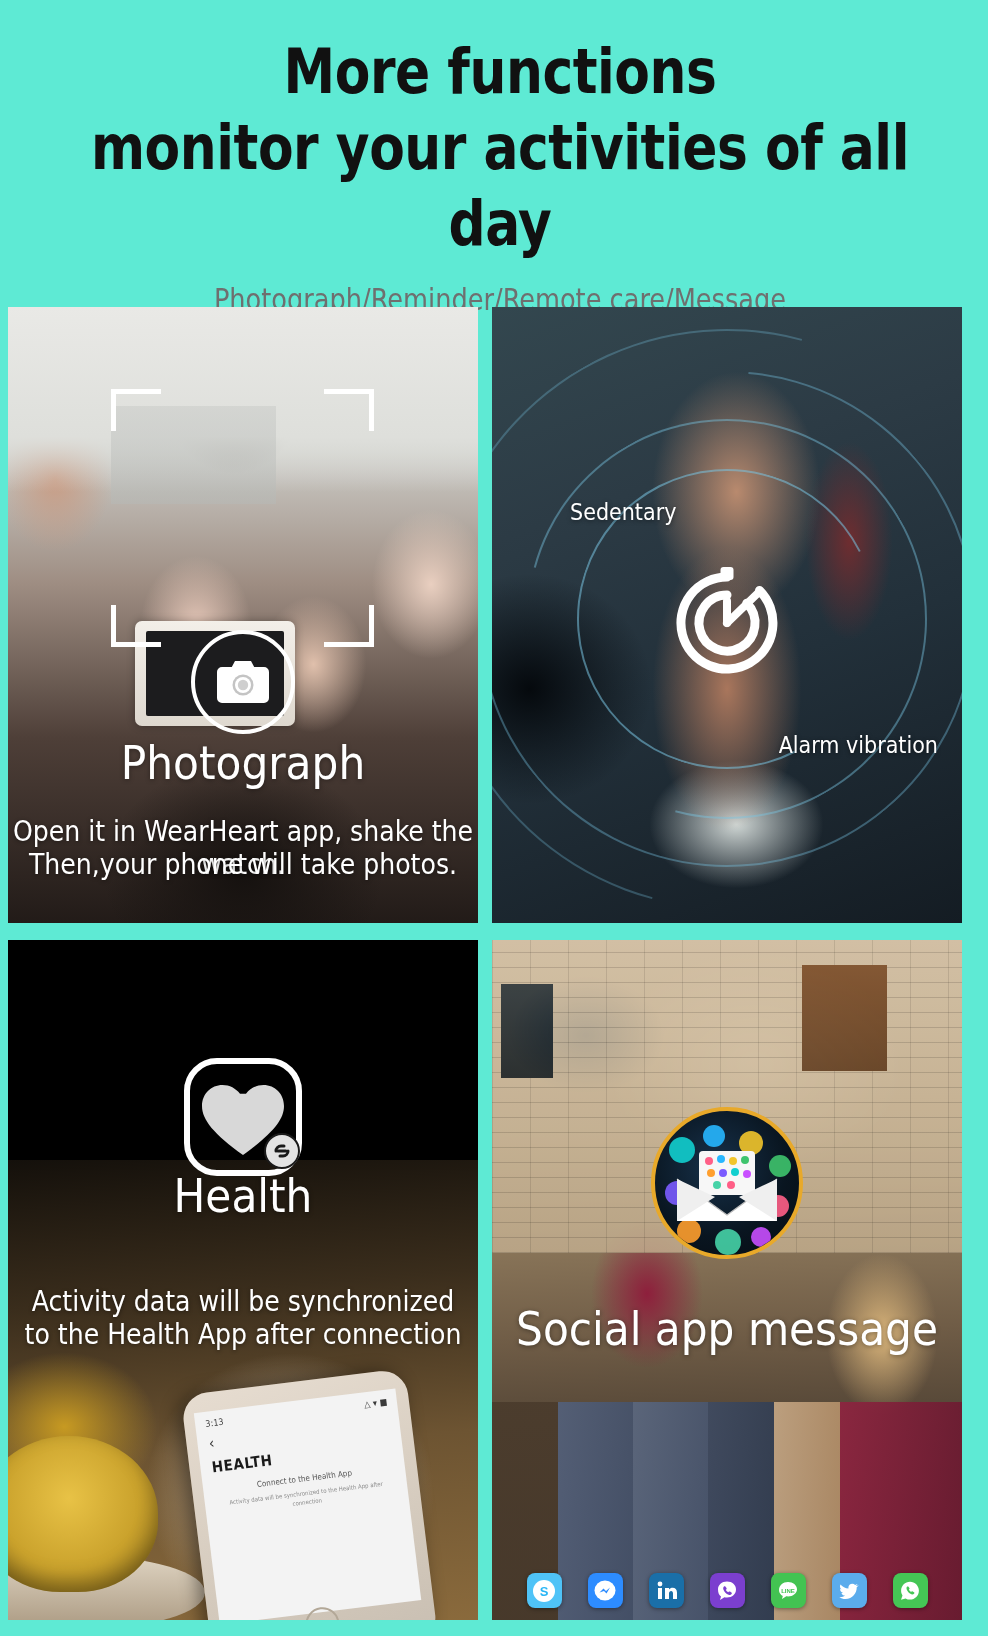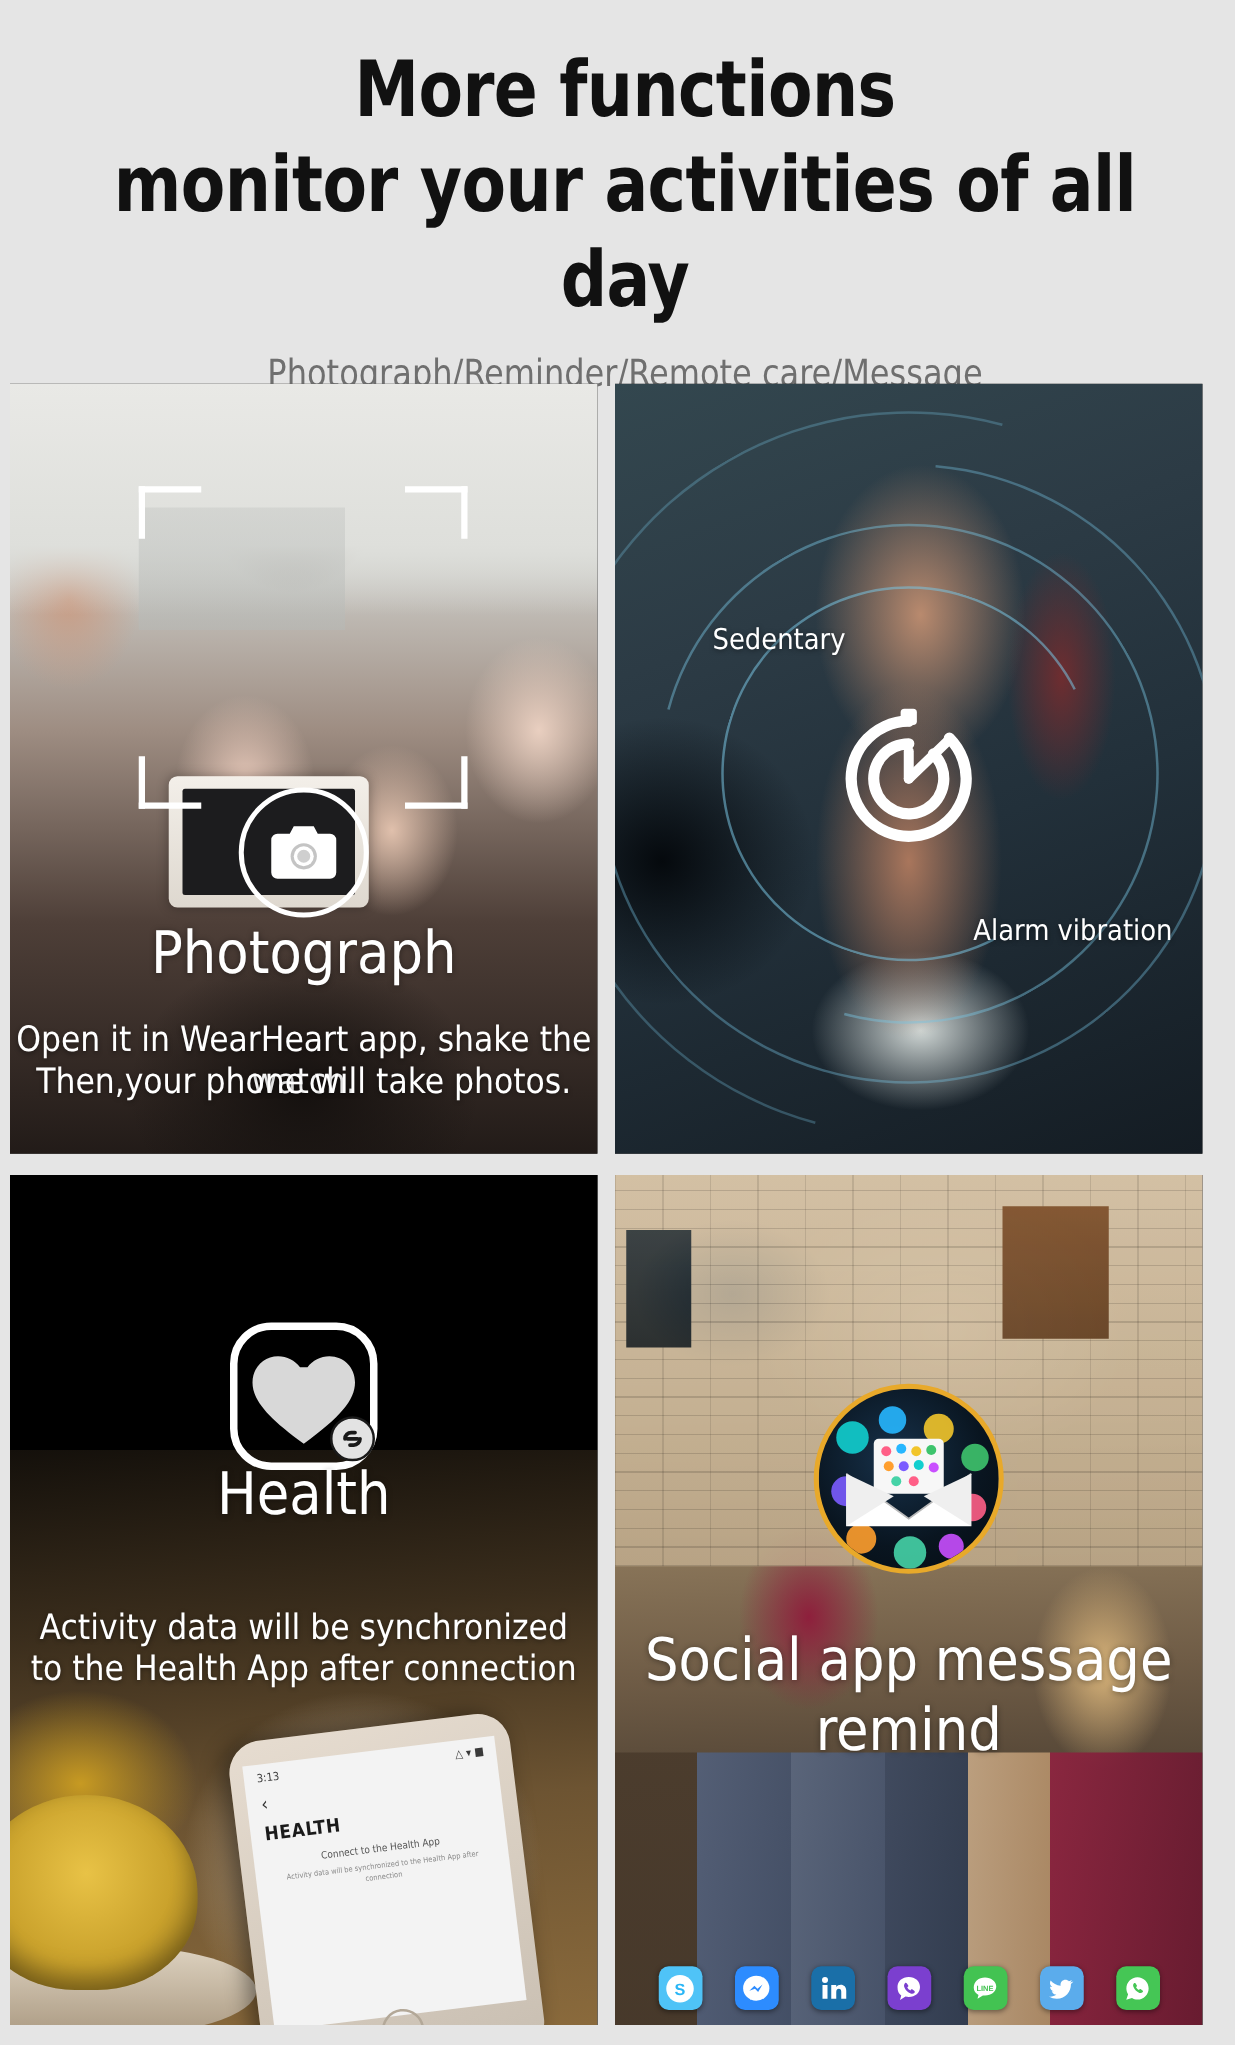--- a/index.html
+++ b/index.html
@@ -4,21 +4,21 @@
 <style>
   * { box-sizing: border-box; margin: 0; padding: 0; }
   html, body {
     width: 1000px;
     height: 1636px;
     background: #ffffff;
     font-family: "DejaVu Sans Condensed", "Liberation Sans", sans-serif;
     overflow: hidden;
   }
 
-  .page { position: relative; width: 988px; height: 1636px; background:#e5e5e5; }
+  .page { position: relative; width: 988px; height: 1636px; background:#5eead4; }
 
   
   .header { width:1000px; padding-top: 34px; text-align:center; }
   .title {
     font-size: 62px;
     line-height: 76px;
     font-weight: 700;
     color: #111111;
     letter-spacing: -0.5px;
     font-family: "DejaVu Sans Condensed", "Liberation Sans", sans-serif;
@@ -373,21 +373,20 @@
           <circle cx="56" cy="36" r="4" fill="#ff5f87"></circle>
           <path d="M2 30 L52 66 L102 30 L102 72 L2 72 Z" fill="#ffffff"></path>
           <path d="M2 30 L52 66 L102 30" fill="none" stroke="#b9b9b9" stroke-width="1.4"></path>
           <path d="M2 30 L28 12 L76 12 L102 30" fill="#fbfbfb" opacity="0"></path>
           <path d="M2 30 L2 72 L40 48 Z" fill="#efefef"></path>
           <path d="M102 30 L102 72 L64 48 Z" fill="#efefef"></path>
         </svg>
       </div>
 
       <div class="otitle" style="top:363px;">Social app message</div>
-      <div class="otitle" style="top:419px;">remind</div>
 
       <div class="socials">
         <div class="sico" style="background:#4FC3F7;">
           <svg viewBox="0 0 26 26">
               <circle cx="13" cy="13" r="11" fill="#fff"></circle>
               <text x="13" y="18" font-size="13" font-weight="700" text-anchor="middle" fill="#29B6F6" font-family="Liberation Sans,sans-serif">S</text>
             </svg>
         </div>
         <div class="sico" style="background:#2D8CFF;">
           <svg viewBox="0 0 26 26">

